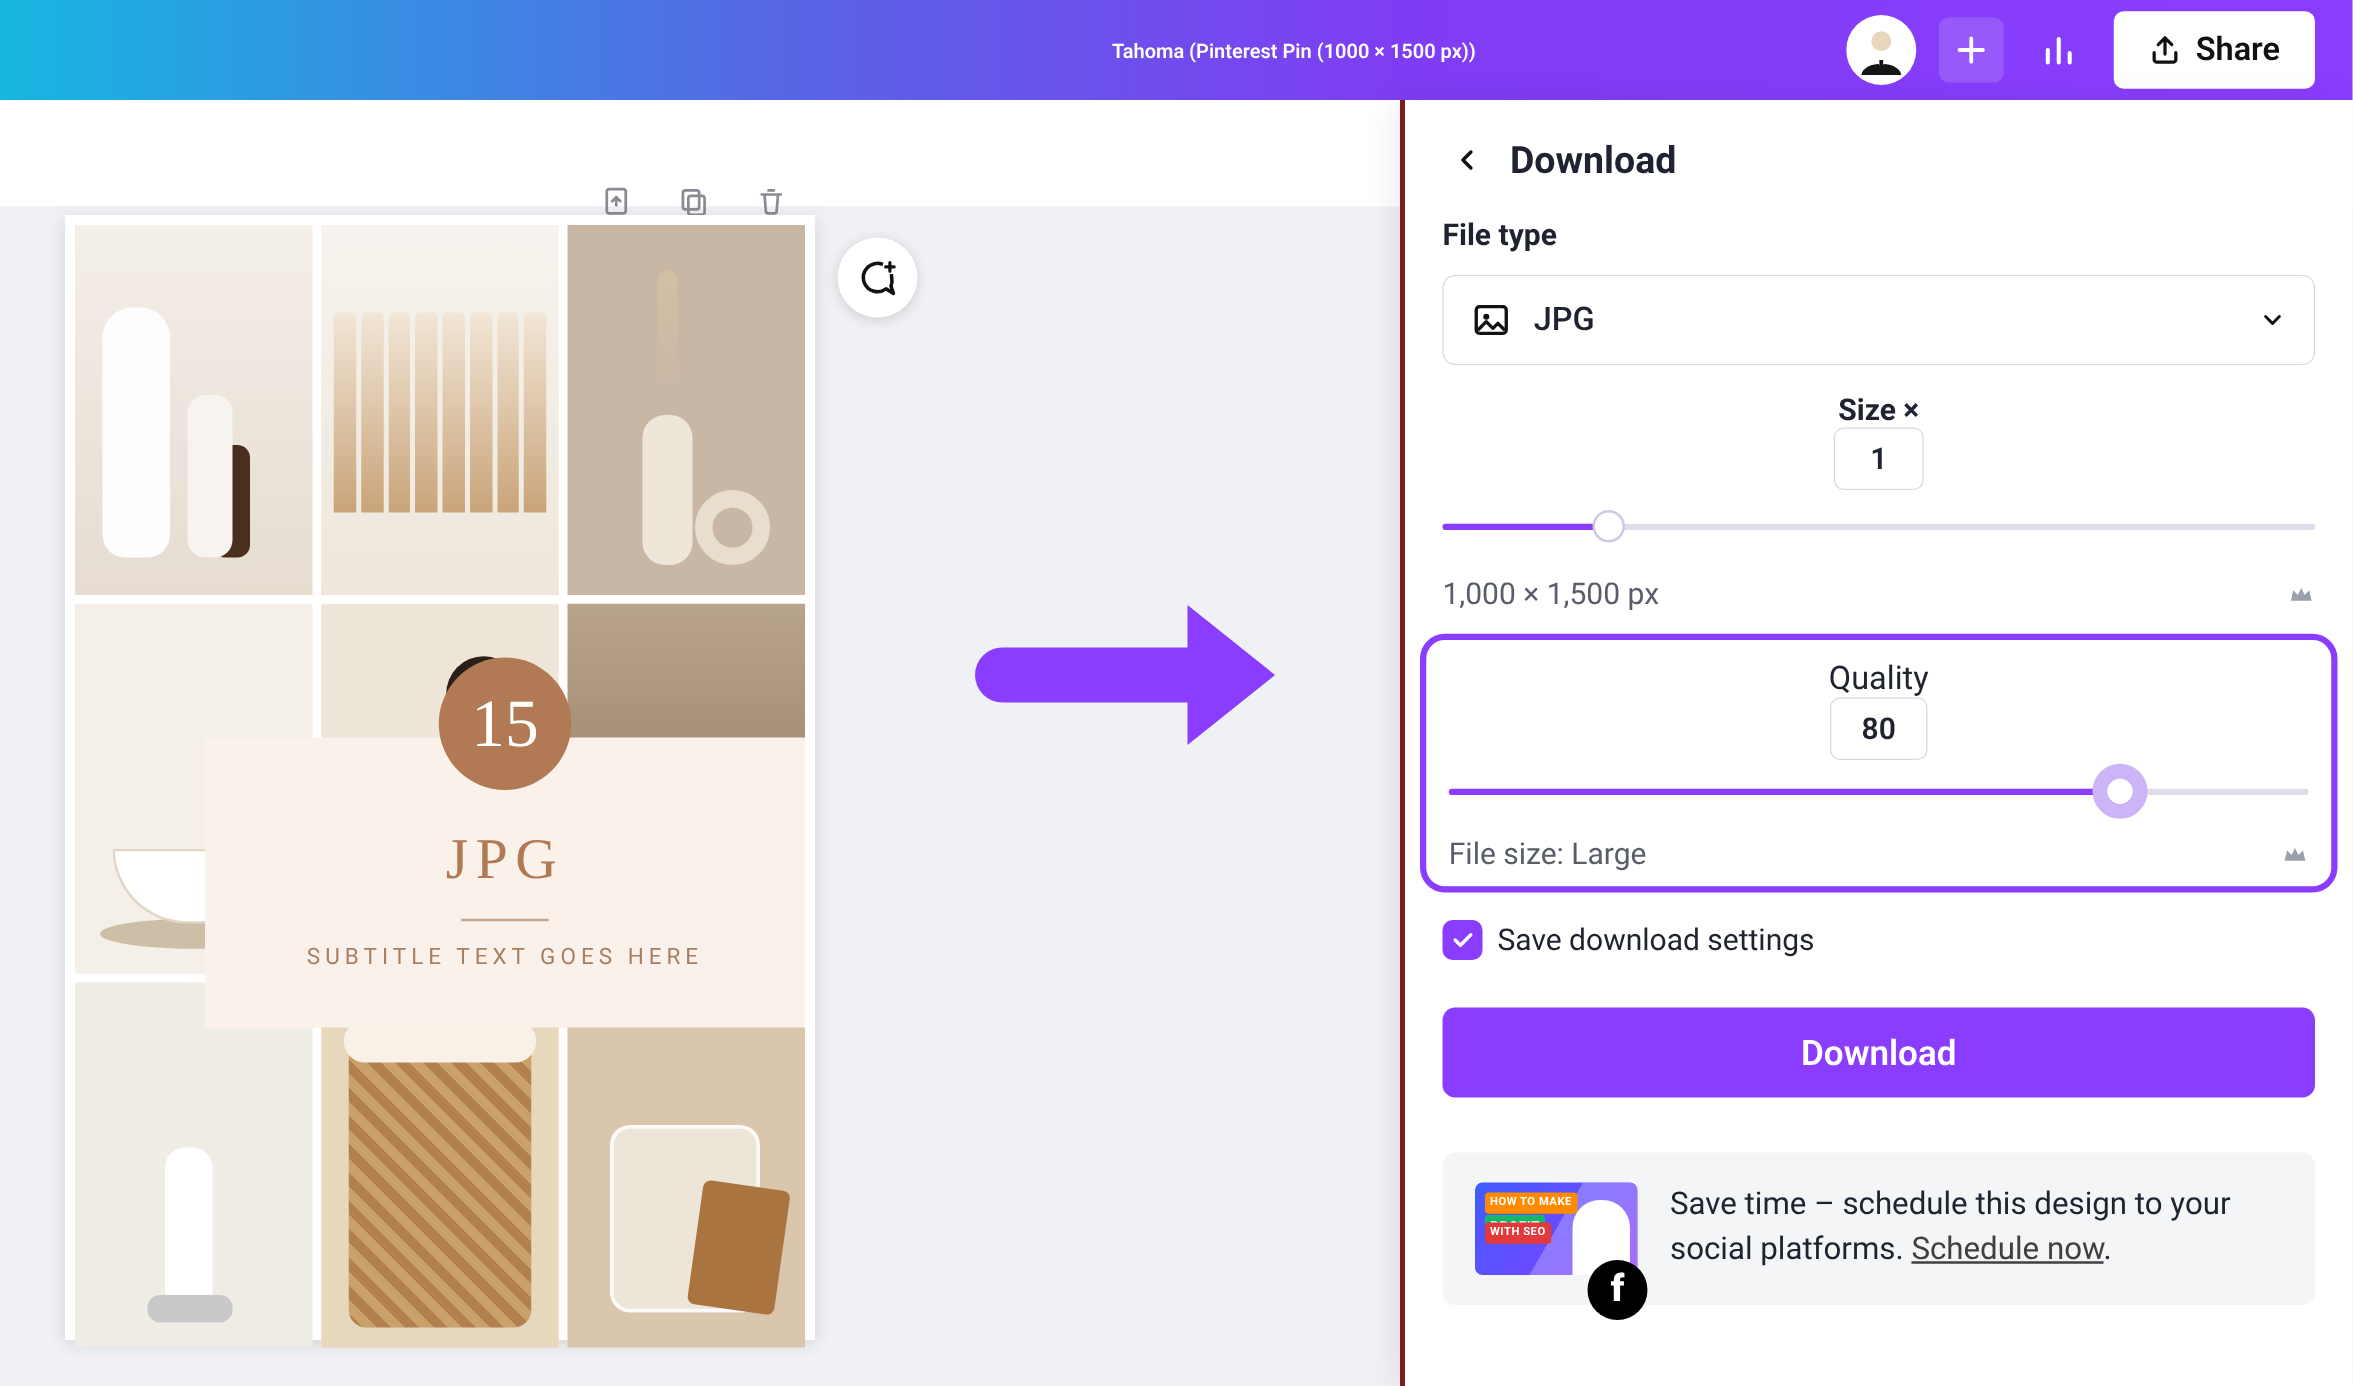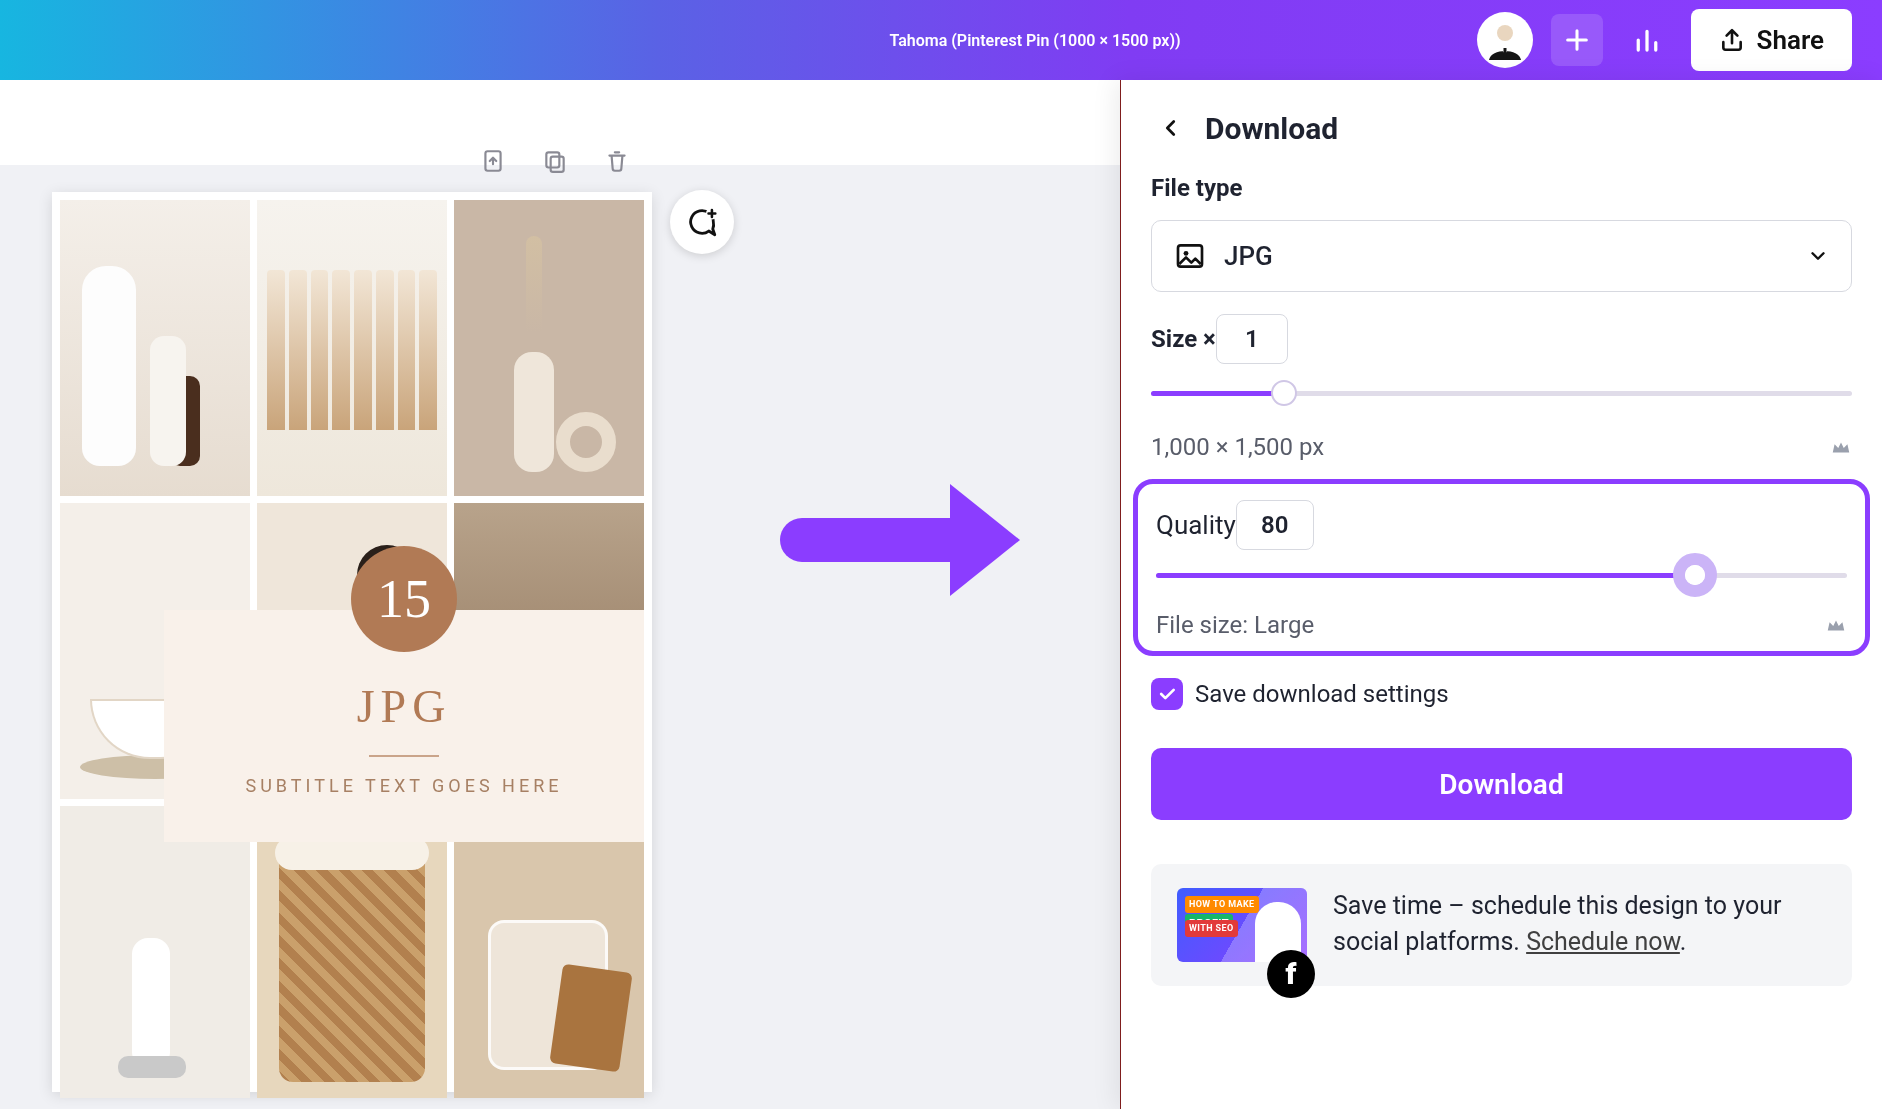--- a/index.html
+++ b/index.html
@@ -52,21 +52,21 @@
   }
 
   
   .page-actions {
     position: absolute; top: 148px; left: 480px;
     display: flex; gap: 36px; color: #8a8a94;
   }
 
   
   .design {
-    position: absolute; top: 192px; left: 52px;
+    position: absolute; top: 172px; left: 52px;
     width: 600px; height: 900px; background: #fff;
     box-shadow: 0 3px 14px rgba(0,0,0,.12);
     padding: 8px;
   }
   .d-grid {
     display: grid;
     grid-template-columns: repeat(3, 1fr);
     grid-template-rows: 296px 296px 292px;
     gap: 7px;
     width: 100%; height: 100%;
@@ -137,39 +137,39 @@
   .arrow {
     position:absolute; top:504px; left:780px; width:240px; height:72px; color:#8b3dff;
     display:flex; align-items:center;
   }
   .arrow .shaft{flex:1;height:44px;background:#8b3dff;border-radius:22px 0 0 22px;}
   .arrow .head{width:0;height:0;border-top:56px solid transparent;border-bottom:56px solid transparent;border-left:70px solid #8b3dff;margin-left:-2px;}
 
   
   .panel {
     position: absolute; top: 80px; right: 0; width: 762px; bottom: 0;
-    background:#fff; border-left:1px solid #7f1d1d;
+    background:#fff; border-left:4px solid #7f1d1d;
     box-shadow: -4px 0 24px rgba(0,0,0,.08);
     padding: 28px 30px 30px 30px;
     display:flex; flex-direction:column; gap:18px;
     font-size:24px; color:#1f2330;
   }
   .panel-header{display:flex;align-items:center;gap:14px;}
   .panel-header .back{width:40px;height:40px;display:flex;align-items:center;justify-content:center;}
   .panel-header h1{font-size:30px;font-weight:700;}
 
   .label{font-weight:700;font-size:24px;}
 
   .select{
     height:72px;border:1.5px solid #d7d9e0;border-radius:10px;
     display:flex;align-items:center;gap:16px;padding:0 22px;justify-content:space-between;
   }
   .select .left{display:flex;align-items:center;gap:18px;font-size:26px;font-weight:500;}
 
-  .row{display:flex;align-items:center;}
+  .row{display:flex;align-items:center;justify-content:space-between;flex-direction:column;}
   .num-input{
     width:72px;height:50px;border:1.5px solid #d7d9e0;border-radius:8px;
     display:flex;align-items:center;justify-content:center;font-size:24px;font-weight:600;
   }
 
   .slider{position:relative;height:22px;display:flex;align-items:center;}
   .slider .track{height:5px;width:100%;background:#e0dce9;border-radius:3px;position:relative;}
   .slider .fill{position:absolute;left:0;top:0;height:5px;background:#8b3dff;border-radius:3px;}
   .slider .thumb{position:absolute;top:50%;transform:translate(-50%,-50%);width:26px;height:26px;border-radius:50%;background:#fff;border:2px solid #d0c7e6;}
   .slider.big .thumb{width:44px;height:44px;background:#fff;border:12px solid #cbb4f7;}

